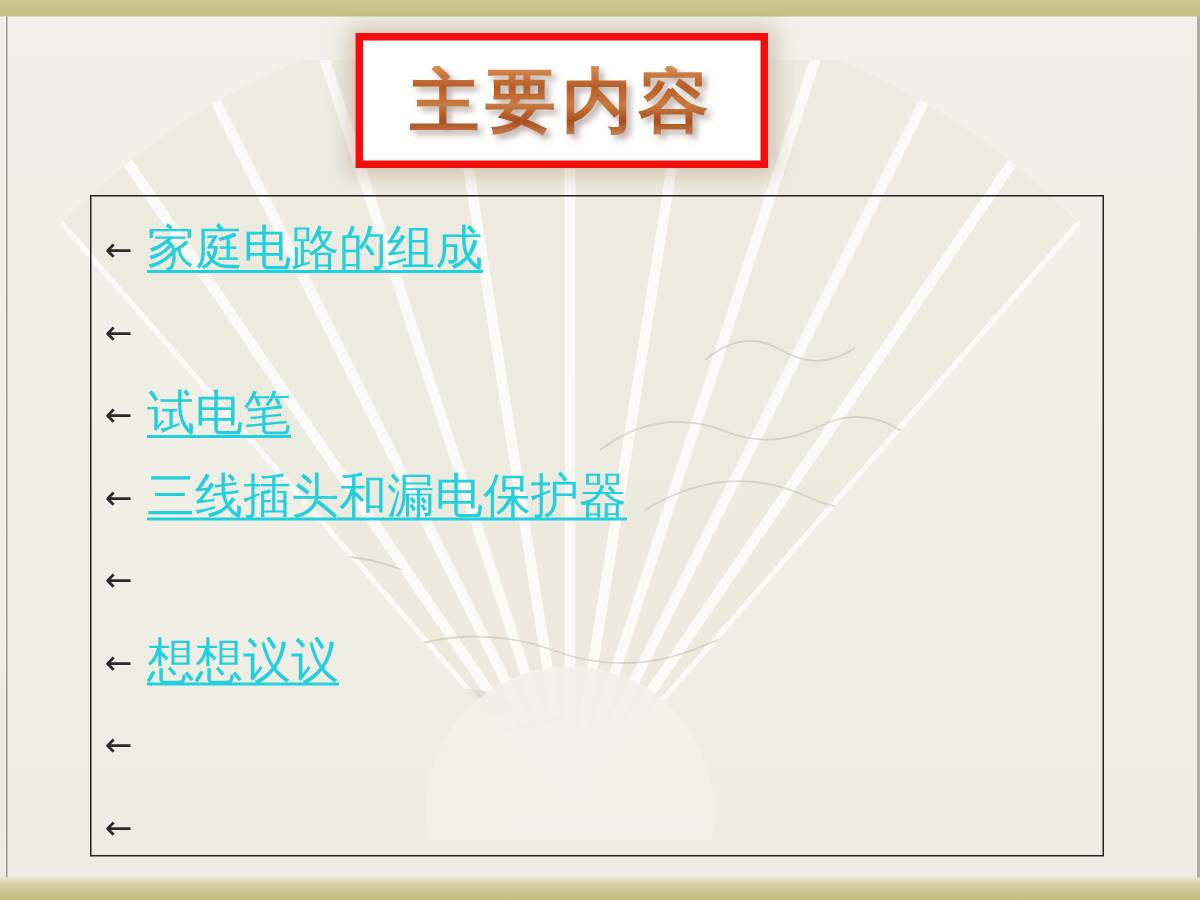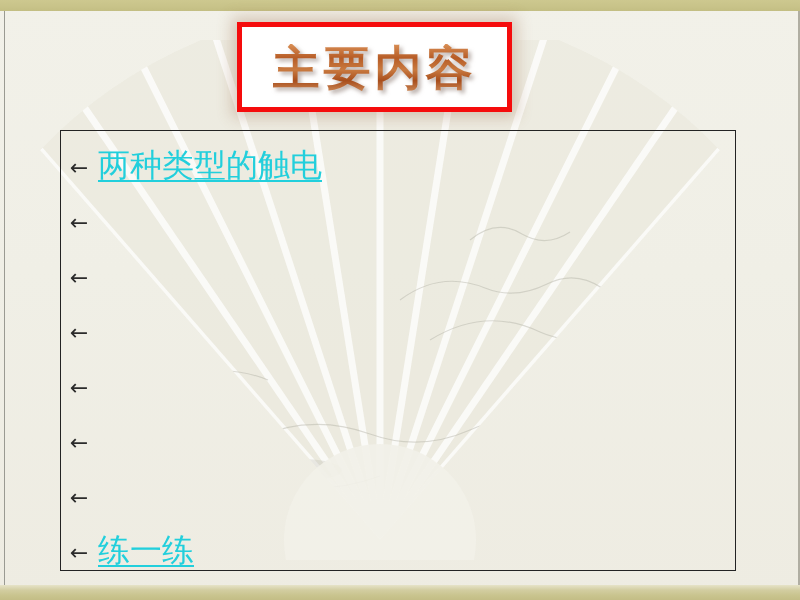--- a/index.html
+++ b/index.html
@@ -179,39 +179,41 @@
 
   <div id="title-box">
     <span id="title-text">主要内容</span>
   </div>
 
   <div id="content-box"></div>
 
   <ul id="toc-list">
     <li class="toc-item">
       <span class="toc-arrow">←</span>
-      <span class="toc-link">两种类型的触电</span>
-    </li>
-    <li class="toc-item">
-      <span class="toc-arrow">←</span>
-    </li>
-    <li class="toc-item">
-      <span class="toc-arrow">←</span>
-    </li>
-    <li class="toc-item">
-      <span class="toc-arrow">←</span>
-    </li>
-    <li class="toc-item">
-      <span class="toc-arrow">←</span>
-    </li>
-    <li class="toc-item">
-      <span class="toc-arrow">←</span>
-    </li>
-    <li class="toc-item">
-      <span class="toc-arrow">←</span>
-    </li>
-    <li class="toc-item">
-      <span class="toc-arrow">←</span>
-      <span class="toc-link">练一练</span>
+      <span class="toc-link">家庭电路的组成</span>
+    </li>
+    <li class="toc-item">
+      <span class="toc-arrow">←</span>
+    </li>
+    <li class="toc-item">
+      <span class="toc-arrow">←</span>
+      <span class="toc-link">试电笔</span>
+    </li>
+    <li class="toc-item">
+      <span class="toc-arrow">←</span>
+      <span class="toc-link">三线插头和漏电保护器</span>
+    </li>
+    <li class="toc-item">
+      <span class="toc-arrow">←</span>
+    </li>
+    <li class="toc-item">
+      <span class="toc-arrow">←</span>
+      <span class="toc-link">想想议议</span>
+    </li>
+    <li class="toc-item">
+      <span class="toc-arrow">←</span>
+    </li>
+    <li class="toc-item">
+      <span class="toc-arrow">←</span>
     </li>
   </ul>
 
 </div>
 
 </body></html>

